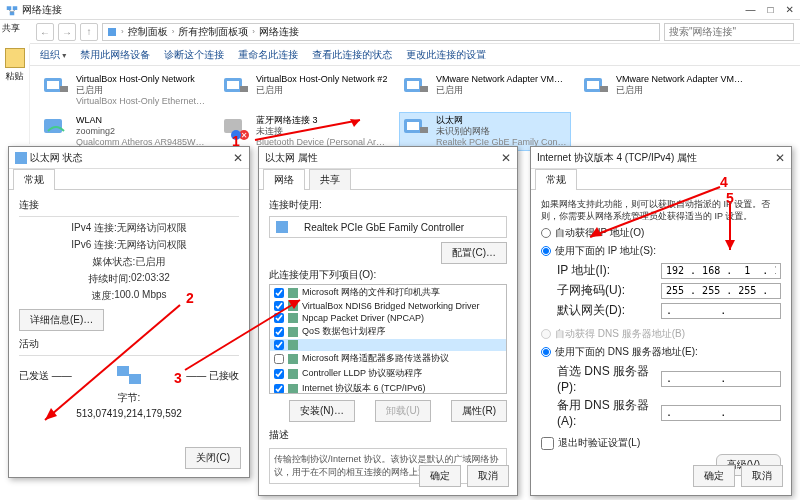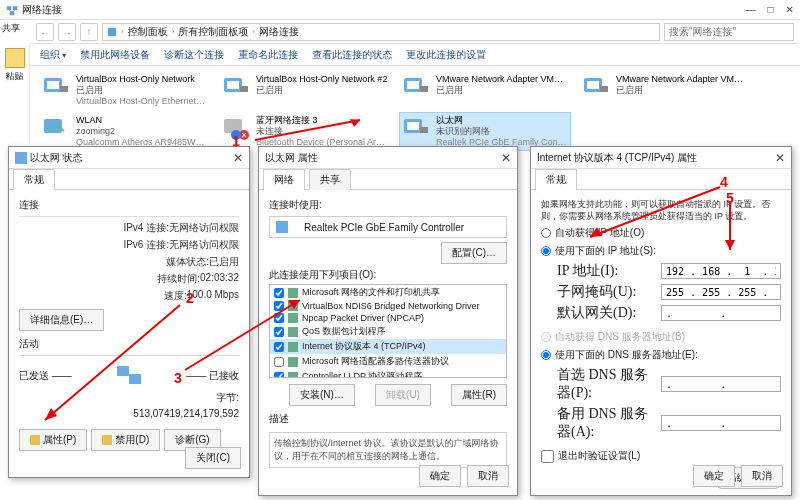--- a/index.html
+++ b/index.html
@@ -24,43 +24,43 @@
 .ainfo .n1 { color: #000; white-space: nowrap; overflow: hidden; text-overflow: ellipsis; }
 .ainfo .n2 { color: #555; white-space: nowrap; overflow: hidden; text-overflow: ellipsis; }
 .ainfo .n3 { color: #888; white-space: nowrap; overflow: hidden; text-overflow: ellipsis; }
 .dlg { position: absolute; background: #fff; border: 1px solid #888; box-shadow: 2px 2px 6px rgba(0,0,0,.3); }
 .dlg .dtitle { height: 22px; background: #fff; display: flex; align-items: center; padding: 0 6px; font-size: 10px; border-bottom: 1px solid #ddd; }
 .dlg .dtitle .dclose { margin-left: auto; font-size: 12px; color: #444; }
 .dlg .dtabs { display: flex; border-bottom: 1px solid #ccc; font-size: 10px; }
 .dlg .dtab { padding: 3px 10px; border: 1px solid #ccc; border-bottom: none; background: #fff; margin-bottom: -1px; margin-left: 4px; }
 .dlg .dbody { padding: 8px 10px; font-size: 10px; }
 .statusdlg { left: 8px; top: 146px; width: 242px; height: 332px; }
-.statusdlg .row { display: flex; justify-content: flex-end; margin: 3px 0; font-size: 10px; }
+.statusdlg .row { display: flex; justify-content: center; margin: 3px 16px; font-size: 10px; }
 .statusdlg .row .lab { color: #333; }
 .statusdlg .row .val { color: #333; }
 .statusdlg .activity { display: flex; align-items: center; justify-content: space-between; margin-top: 8px; }
 .statusdlg .btnrow { margin-top: 10px; display: flex; gap: 4px; }
 .statusdlg .btnrow2 { position: absolute; bottom: 8px; right: 8px; }
 .wbtn { border: 1px solid #bbb; background: #f5f5f5; padding: 3px 10px; font-size: 10px; display: inline-flex; align-items: center; gap: 3px; cursor: pointer; }
 .wbtn .bi { width: 10px; height: 10px; display: inline-block; }
 .propdlg { left: 258px; top: 146px; width: 260px; height: 350px; }
 .propdlg .connbox { border: 1px solid #ccc; padding: 4px 6px; margin: 4px 0; display: flex; align-items: center; gap: 16px; }
-.propdlg .plist { border: 1px solid #bbb; height: 94px; overflow-y: auto; margin-top: 2px; }
+.propdlg .plist { border: 1px solid #bbb; height: 110px; overflow-y: auto; margin-top: 2px; }
 .propdlg .pitem { display: flex; align-items: center; gap: 4px; padding: 1px 4px; font-size: 9px; }
 .propdlg .pitem.sel { background: #cce8ff; }
 .propdlg .pitem input[type=checkbox] { width: 10px; height: 10px; }
 .propdlg .picon { width: 10px; height: 10px; }
 .propdlg .pbtns { display: flex; gap: 4px; justify-content: space-between; margin-top: 6px; padding-left: 20px; }
 .propdlg .desc { border: 1px solid #ccc; padding: 4px; margin-top: 6px; font-size: 9px; color: #555; }
 .ipdlg { left: 530px; top: 146px; width: 262px; height: 350px; }
 .ipdlg .hint { font-size: 9px; color: #333; line-height: 12px; }
 .ipdlg .rrow { margin: 4px 0; display: flex; align-items: center; gap: 4px; }
 .ipdlg .rrow input[type=radio] { width: 10px; height: 10px; }
 .ipdlg .frow { display: flex; align-items: center; justify-content: space-between; margin: 3px 0 3px 16px; }
-.ipdlg .frow .flab { font-size: 14px; font-family: Liberation Serif, serif; }
+.ipdlg .frow .flab { font-size: 12px; }
 .ipdlg .frow .ipin { border: 1px solid #aaa; width: 120px; height: 16px; font-size: 10px; padding: 0 4px; font-family: monospace; text-align: center; }
 .ipdlg .chkrow { margin-top: 8px; display: flex; align-items: center; gap: 4px; }
 .ipdlg .adv { float: right; margin-top: 4px; border-radius: 6px; }
 .ipdlg .okrow { position: absolute; bottom: 8px; right: 8px; display: flex; gap: 6px; }
 .anno { position: absolute; color: #e00; font-size: 14px; font-weight: bold; pointer-events: none; }
 .arrow { position: absolute; pointer-events: none; }
 .leftpanel { position: absolute; left: 0; top: 44px; width: 30px; height: 100px; border-right: 1px solid #eee; padding: 4px 2px; font-size: 9px; }
 hr.sep { border: none; border-top: 1px solid #ddd; margin: 4px 0; }
 </style>
 </head>
@@ -246,37 +246,20 @@
       <span>—— 已接收</span>
     </div>
     <div class="row">
         <span>字节:</span>
         <span></span>
       </div>
     <div class="row">
         <span>513,074</span>
         <span>19,214,179,592</span>
       </div>
-    <div class="btnrow">
-      <span class="wbtn">
-          <svg class="bi" viewBox="0 0 10 10">
-            <rect width="10" height="10" fill="#e8c050"></rect>
-          </svg>
-          <span>属性(P)</span>
-        </span>
-      <span class="wbtn">
-          <svg class="bi" viewBox="0 0 10 10">
-            <rect width="10" height="10" fill="#e8c050"></rect>
-          </svg>
-          <span>禁用(D)</span>
-        </span>
-      <span class="wbtn">
-          <span>诊断(G)</span>
-        </span>
-    </div>
   </div>
   <div class="btnrow2"><span class="wbtn">关闭(C)</span></div>
 </div>
 
 <div class="dlg propdlg">
   <div class="dtitle">
       <span>以太网 属性</span>
       <span class="dclose">✕</span>
     </div>
   <div class="dtabs">
@@ -320,21 +303,20 @@
           <svg class="picon">
             <rect width="10" height="10" fill="#6a8"></rect>
           </svg>
           <span>QoS 数据包计划程序</span>
         </div>
       <div class="pitem sel">
           <input type="checkbox" checked="" style="">
           <svg class="picon">
             <rect width="10" height="10" fill="#6a8"></rect>
           </svg>
-          <span>Internet 协议版本 4 (TCP/IPv4)</span>
         </div>
       <div class="pitem">
           <input type="checkbox" style="">
           <svg class="picon">
             <rect width="10" height="10" fill="#6a8"></rect>
           </svg>
           <span>Microsoft 网络适配器多路传送器协议</span>
         </div>
       <div class="pitem">
           <input type="checkbox" checked="" style="">

